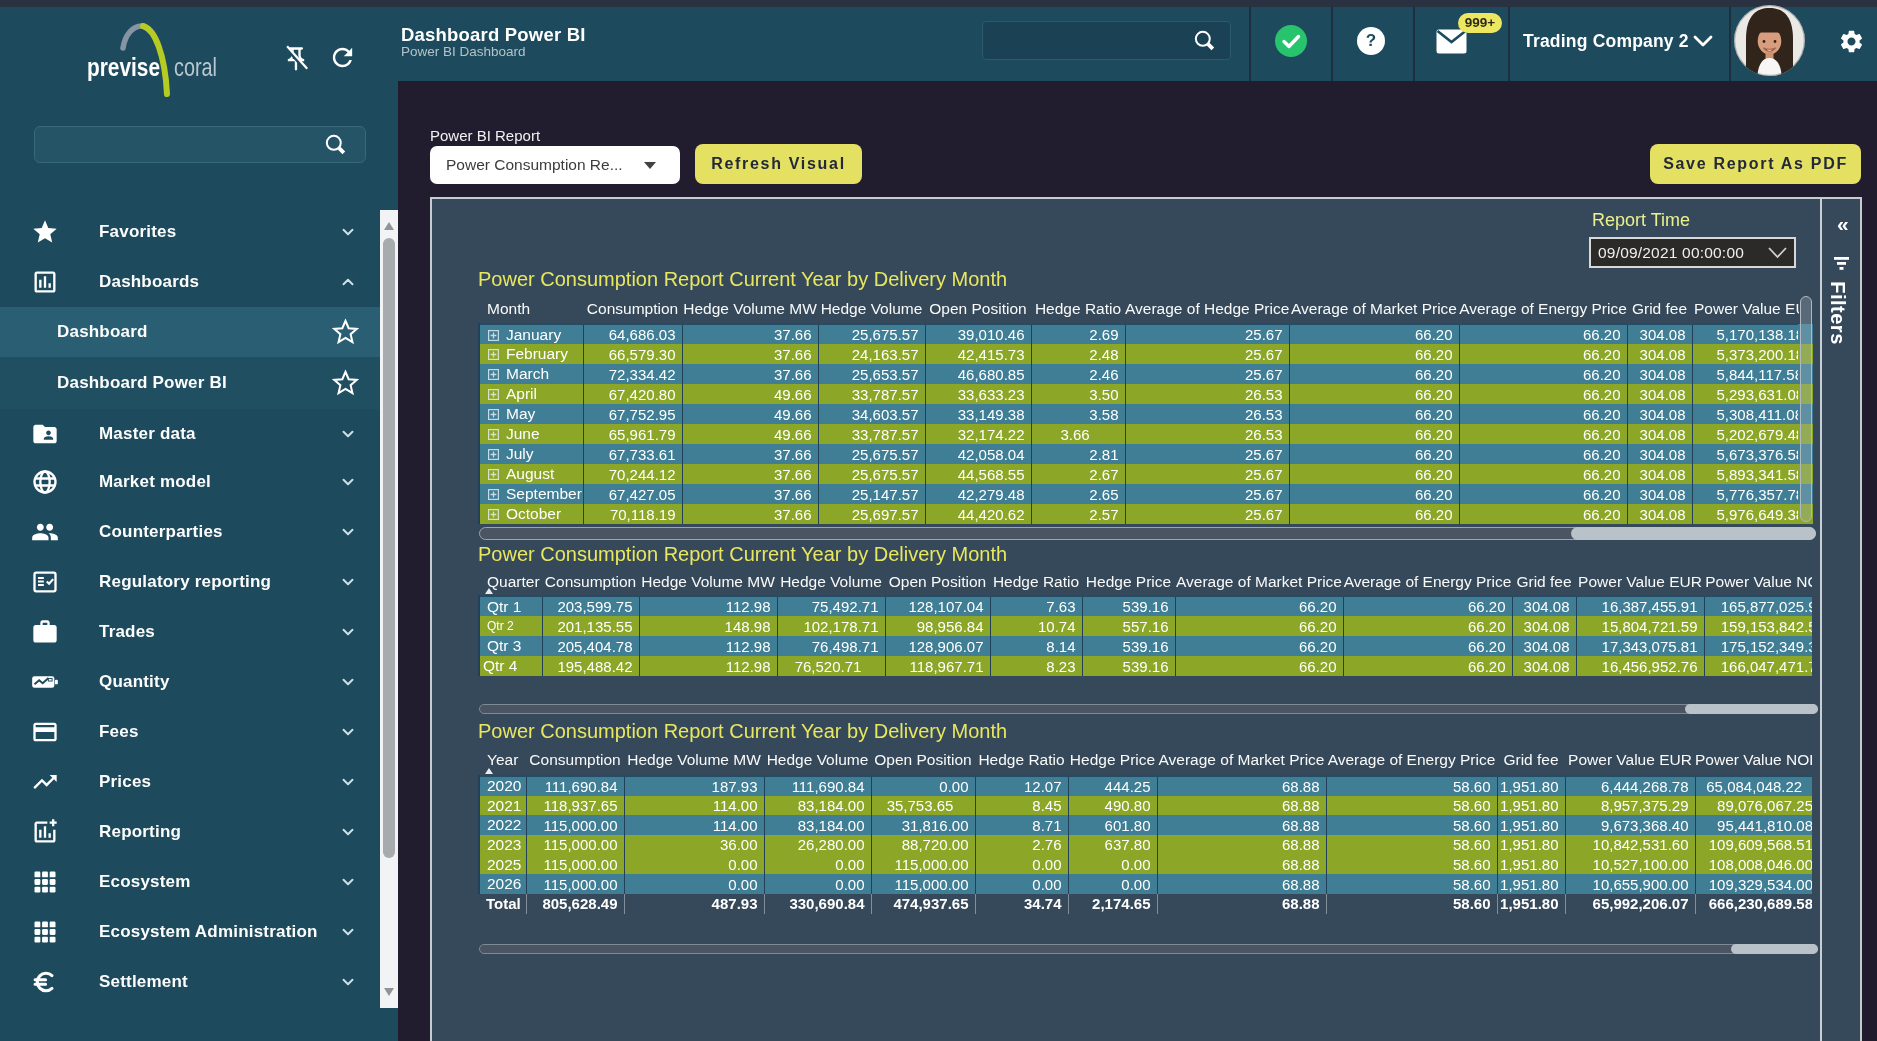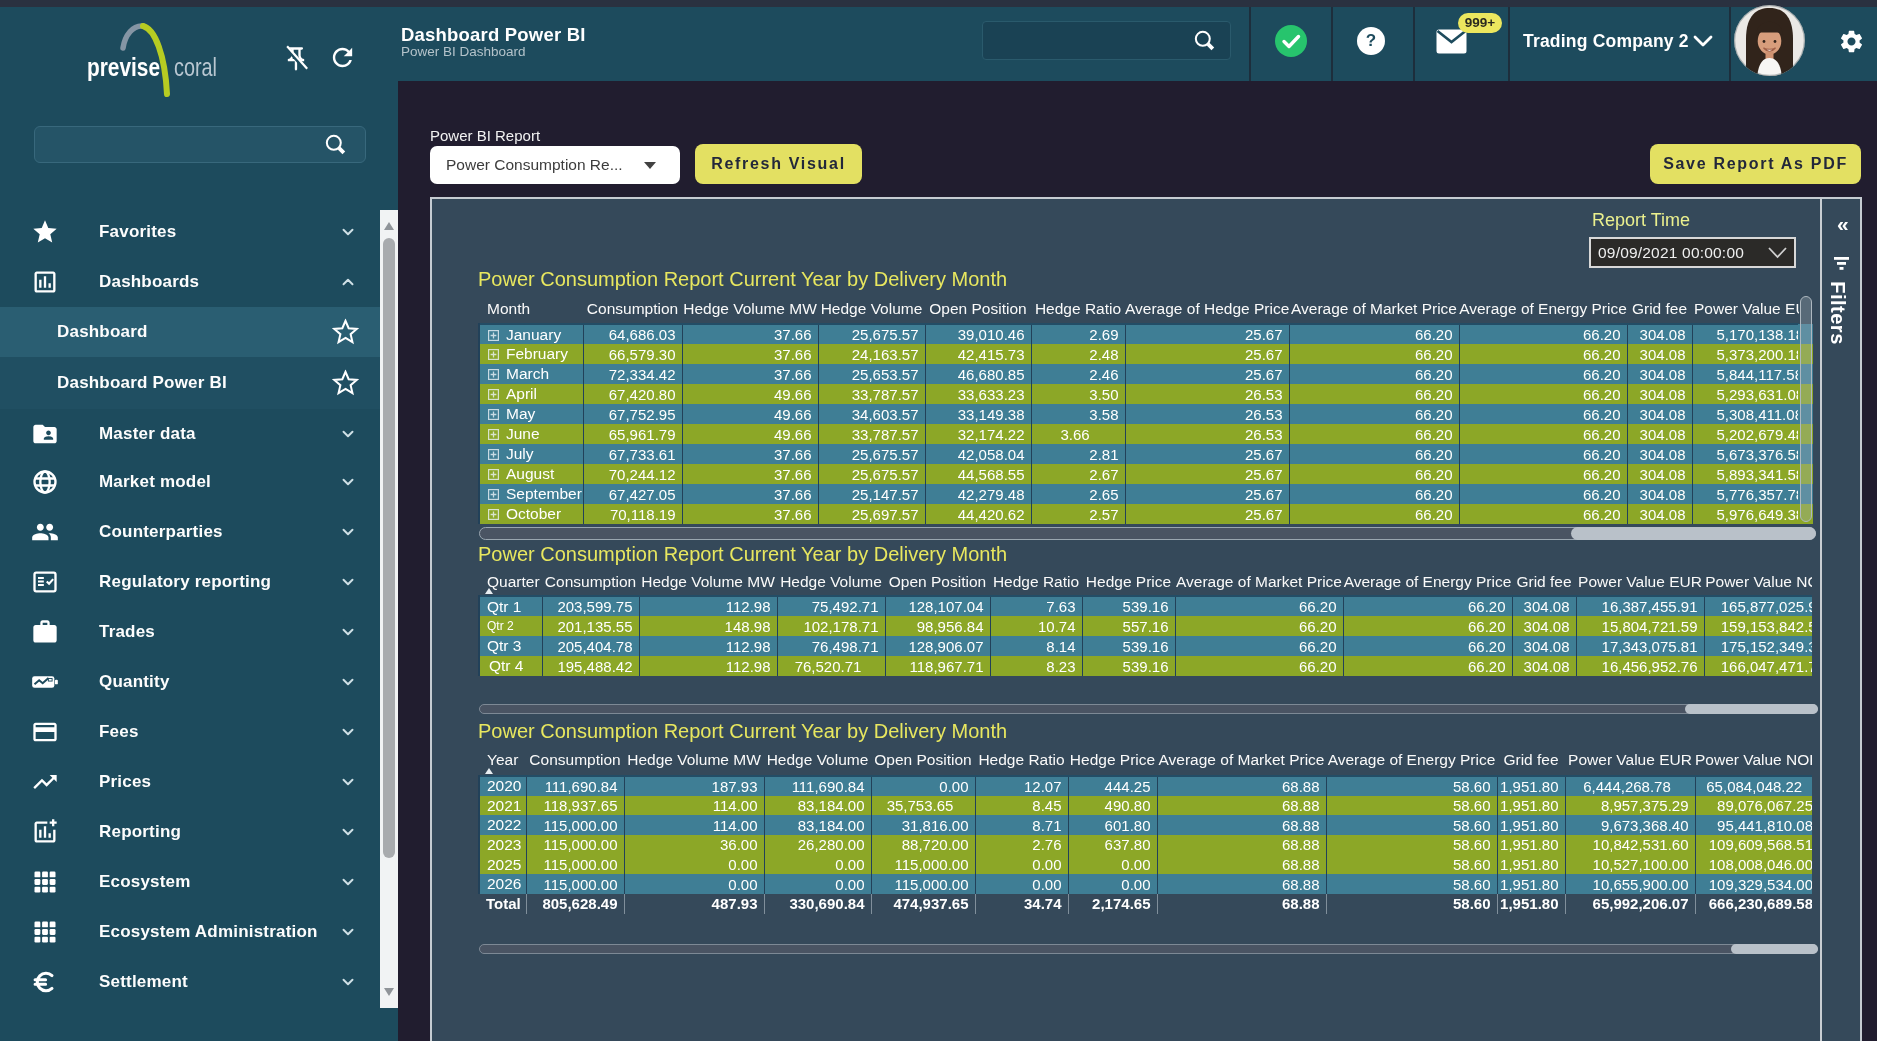--- a/index.html
+++ b/index.html
@@ -537,21 +537,21 @@
             <td style="width:105px;border-left:1px solid rgba(22,62,88,0.62);text-align:right">128,906.07</td>
             <td style="width:92px;border-left:1px solid rgba(22,62,88,0.62);text-align:right">8.14</td>
             <td style="width:93px;border-left:1px solid rgba(22,62,88,0.62);text-align:right">539.16</td>
             <td style="width:168px;border-left:1px solid rgba(22,62,88,0.62);text-align:right">66.20</td>
             <td style="width:169px;border-left:1px solid rgba(22,62,88,0.62);text-align:right">66.20</td>
             <td style="width:64px;border-left:1px solid rgba(22,62,88,0.62);text-align:right">304.08</td>
             <td style="width:128px;border-left:1px solid rgba(22,62,88,0.62);text-align:right">17,343,075.81</td>
             <td style="width:127px;border-left:1px solid rgba(22,62,88,0.62);text-align:right">175,152,349.31</td>
           </tr>
           <tr style="background:#8ca727;height:20px">
-            <td style="width:63px;text-align:left;padding-left:9px;font-size:15.5px;border-left:2px solid rgba(22,62,88,0.62)">Qtr 4</td>
+            <td style="width:63px;text-align:left;padding-left:3px;font-size:15.5px;border-left:2px solid rgba(22,62,88,0.62)">Qtr 4</td>
             <td style="width:97px;border-left:1px solid rgba(22,62,88,0.62);text-align:right">195,488.42</td>
             <td style="width:138px;border-left:1px solid rgba(22,62,88,0.62);text-align:right">112.98</td>
             <td style="width:108px;border-left:1px solid rgba(22,62,88,0.62);text-align:center">76,520.71</td>
             <td style="width:105px;border-left:1px solid rgba(22,62,88,0.62);text-align:right">118,967.71</td>
             <td style="width:92px;border-left:1px solid rgba(22,62,88,0.62);text-align:right">8.23</td>
             <td style="width:93px;border-left:1px solid rgba(22,62,88,0.62);text-align:right">539.16</td>
             <td style="width:168px;border-left:1px solid rgba(22,62,88,0.62);text-align:right">66.20</td>
             <td style="width:169px;border-left:1px solid rgba(22,62,88,0.62);text-align:right">66.20</td>
             <td style="width:64px;border-left:1px solid rgba(22,62,88,0.62);text-align:right">304.08</td>
             <td style="width:128px;border-left:1px solid rgba(22,62,88,0.62);text-align:right">16,456,952.76</td>
@@ -585,21 +585,21 @@
             <td style="width:47px;text-align:left;padding-left:7px;font-size:15.5px;border-left:2px solid rgba(22,62,88,0.62)">2020</td>
             <td style="width:98px;border-left:1px solid rgba(22,62,88,0.62);text-align:right">111,690.84</td>
             <td style="width:140px;border-left:1px solid rgba(22,62,88,0.62);text-align:right">187.93</td>
             <td style="width:107px;border-left:1px solid rgba(22,62,88,0.62);text-align:right">111,690.84</td>
             <td style="width:104px;border-left:1px solid rgba(22,62,88,0.62);text-align:right">0.00</td>
             <td style="width:93px;border-left:1px solid rgba(22,62,88,0.62);text-align:right">12.07</td>
             <td style="width:89px;border-left:1px solid rgba(22,62,88,0.62);text-align:right">444.25</td>
             <td style="width:169px;border-left:1px solid rgba(22,62,88,0.62);text-align:right">68.88</td>
             <td style="width:171px;border-left:1px solid rgba(22,62,88,0.62);text-align:right">58.60</td>
             <td style="width:68px;border-left:1px solid rgba(22,62,88,0.62);text-align:right">1,951.80</td>
-            <td style="width:130px;border-left:1px solid rgba(22,62,88,0.62);text-align:center">6,444,268.78</td>
+            <td style="width:130px;border-left:1px solid rgba(22,62,88,0.62);text-align:right">6,444,268.78</td>
             <td style="width:124px;border-left:1px solid rgba(22,62,88,0.62);text-align:center;padding-right:6px">65,084,048.22</td>
           </tr>
           <tr style="background:#8ca727;height:19.7px">
             <td style="width:47px;text-align:left;padding-left:7px;font-size:15.5px;border-left:2px solid rgba(22,62,88,0.62)">2021</td>
             <td style="width:98px;border-left:1px solid rgba(22,62,88,0.62);text-align:right">118,937.65</td>
             <td style="width:140px;border-left:1px solid rgba(22,62,88,0.62);text-align:right">114.00</td>
             <td style="width:107px;border-left:1px solid rgba(22,62,88,0.62);text-align:right">83,184.00</td>
             <td style="width:104px;border-left:1px solid rgba(22,62,88,0.62);text-align:center">35,753.65</td>
             <td style="width:93px;border-left:1px solid rgba(22,62,88,0.62);text-align:right">8.45</td>
             <td style="width:89px;border-left:1px solid rgba(22,62,88,0.62);text-align:right">490.80</td>

